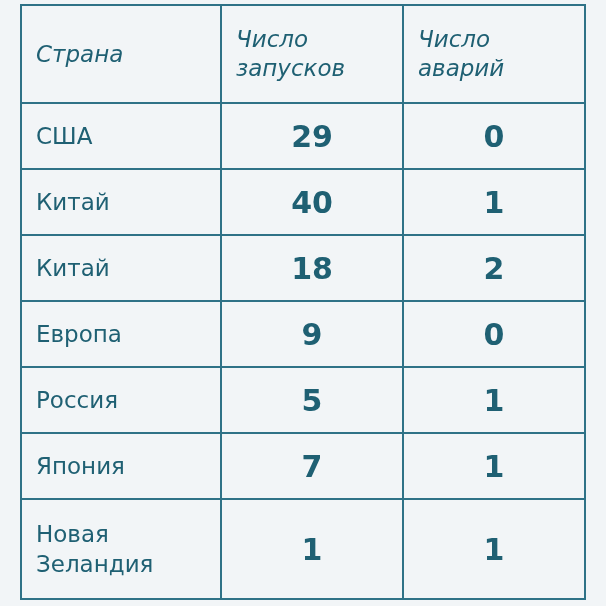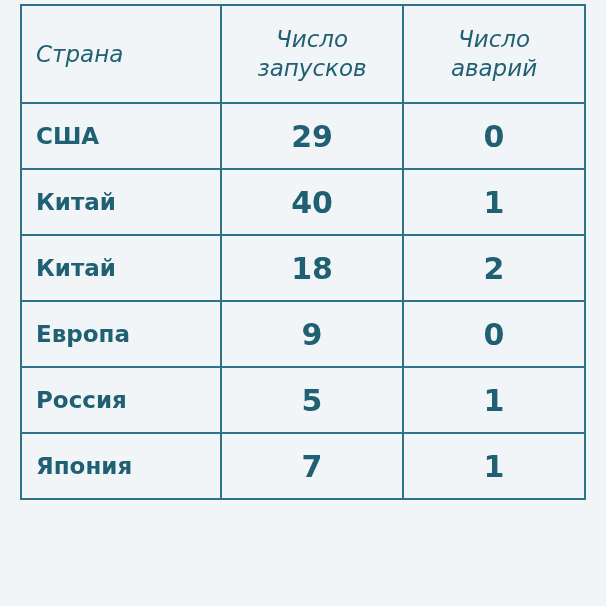--- a/index.html
+++ b/index.html
@@ -42,29 +42,28 @@
   col.c-crash   { width: 182px; }
 
   thead td {
     font-style: italic;
     font-size: 23px;
     line-height: 29px;
     height: 96px;
     font-weight: 400;
   }
   thead td.num {
-    text-align: center;
     margin-top: 16px;
   }
   tbody td.country {
     font-size: 23px;
     line-height: 30px;
     height: 64px;
     text-align: left;
-    font-weight: 700;
+    font-weight: 400;
   }
   tbody td.num {
     font-size: 30px;
     font-weight: bold;
     text-align: center;
     height: 64px;
   }
   tbody tr.tall td {
     height: 98px;
   }
@@ -161,15 +160,27 @@
         <td class="country">
           <span class="wrap2">Япония</span>
         </td>
         <td class="num">
           <span class="cell-inner">7</span>
         </td>
         <td class="num">
           <span class="cell-inner">1</span>
         </td>
       </tr>
+      <tr class="tall">
+        <td class="country">
+          <span class="wrap2">Новая
+Зеландия</span>
+        </td>
+        <td class="num">
+          <span class="cell-inner">1</span>
+        </td>
+        <td class="num">
+          <span class="cell-inner">1</span>
+        </td>
+      </tr>
     </tbody>
   </table>
 </div>
 
 </body></html>

